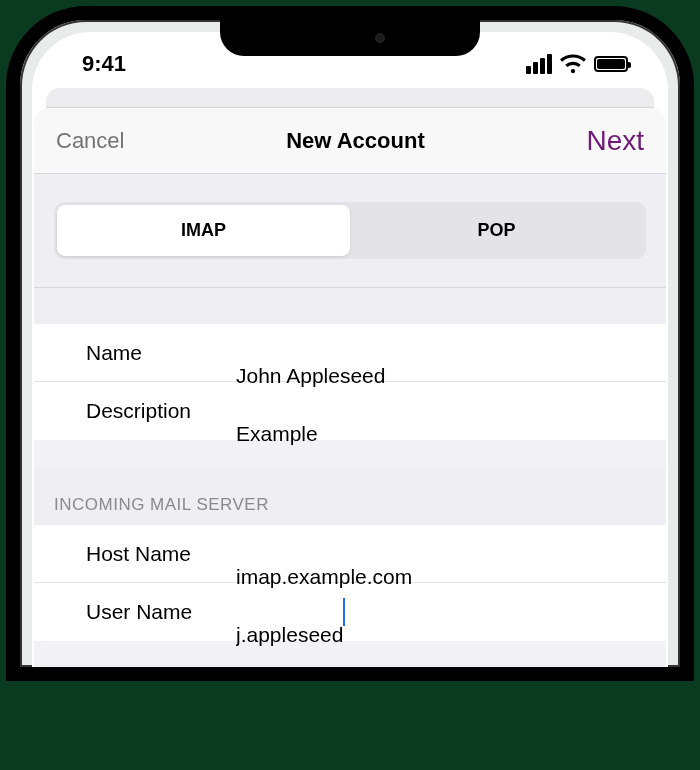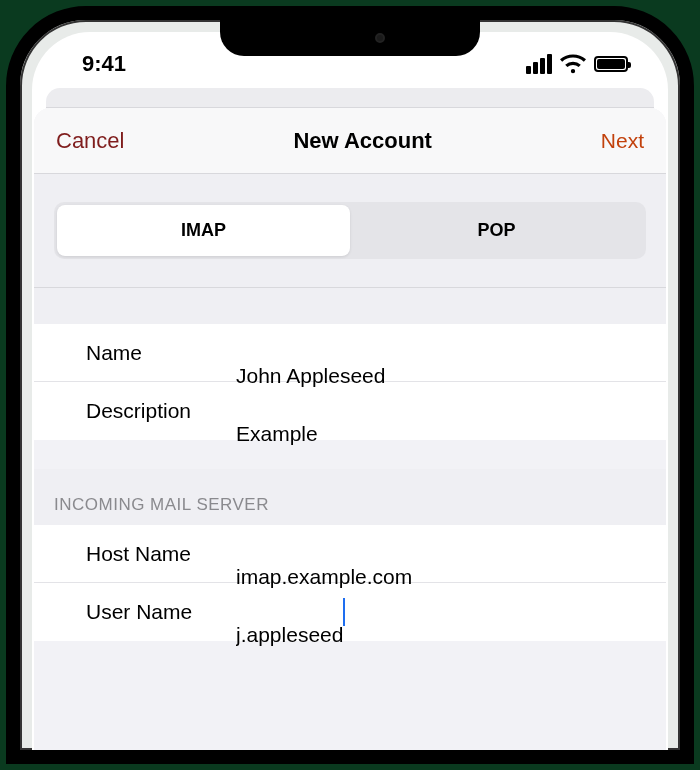--- a/index.html
+++ b/index.html
@@ -6,21 +6,21 @@
   body { background: #0a3a1f; display: flex; justify-content: center; padding: 6px; }
   .phone-frame {
     width: 688px;
     background: #e8ebe9;
     border: 14px solid #000;
     border-radius: 80px 80px 0 0;
     position: relative;
     padding: 12px 12px 0 12px;
     box-shadow: inset 0 0 0 2px #333;
     overflow: hidden;
-    height: 758px;
+    height: 675px;
   }
   .notch {
     position: absolute; top: 0; left: 50%; transform: translateX(-50%);
     width: 260px; height: 36px; background:#000; border-radius: 0 0 24px 24px;
     display:flex; align-items:center; justify-content:center; z-index:10;
   }
   .notch .cam { width:10px; height:10px; background:#1a1a1a; border-radius:50%; margin-left:60px; border:2px solid #222;}
   .screen { background:#fff; border-radius: 58px 58px 0 0; overflow:hidden; height:100%; }
   .status-bar {
     height: 56px; display:flex; align-items:center; justify-content:space-between;
@@ -33,23 +33,23 @@
   .wifi svg { width:26px; height:20px; display:block; }
   .batt { width:34px; height:16px; border:2px solid #000; border-radius:4px; position:relative; }
   .batt::after { content:""; position:absolute; right:-5px; top:4px; width:3px; height:6px; background:#000; border-radius:0 2px 2px 0;}
   .batt-fill { position:absolute; left:1px; top:1px; bottom:1px; right:1px; background:#000; border-radius:2px;}
   .sheet-stub { margin: 0 14px; height: 20px; background:#ececef; border-radius: 14px 14px 0 0; border-bottom:1px solid #d8d8dc;}
   .sheet { margin: 0 2px; background:#f2f2f6; border-radius: 16px 16px 0 0; height: calc(100% - 76px); overflow:hidden; }
   .nav {
     background:#f8f8f9; height:66px; display:flex; align-items:center; justify-content:space-between;
     padding: 0 22px; border-bottom:1px solid #d8d8dc;
   }
-  .nav .cancel { color:#7f1d1d; font-size:22px; }
+  .nav .cancel { color:#737373; font-size:22px; }
   .nav .title { font-weight:700; font-size:22px; color:#000; }
-  .nav .next { color:#c2410c; font-size:21px; }
+  .nav .next { color:#701a75; font-size:28px; }
   .seg-wrap { padding: 28px 20px; background:#efeff3; border-bottom:1px solid #d8d8dc;}
   .seg { display:flex; background:#e4e4e8; border-radius:10px; padding:3px; }
   .seg button {
     flex:1; border:none; background:transparent; font-size:18px; font-weight:600;
     padding:15px 0; border-radius:8px; color:#000; cursor:pointer;
   }
   .seg button.active { background:#fff; box-shadow: 0 1px 3px rgba(0,0,0,.1); }
   .gap { height:36px; background:#efeff3; }
   .group { background:#fff; }
   .row { display:flex; align-items:center; height:58px; padding:0 20px; border-bottom:1px solid #e3e3e7; }

